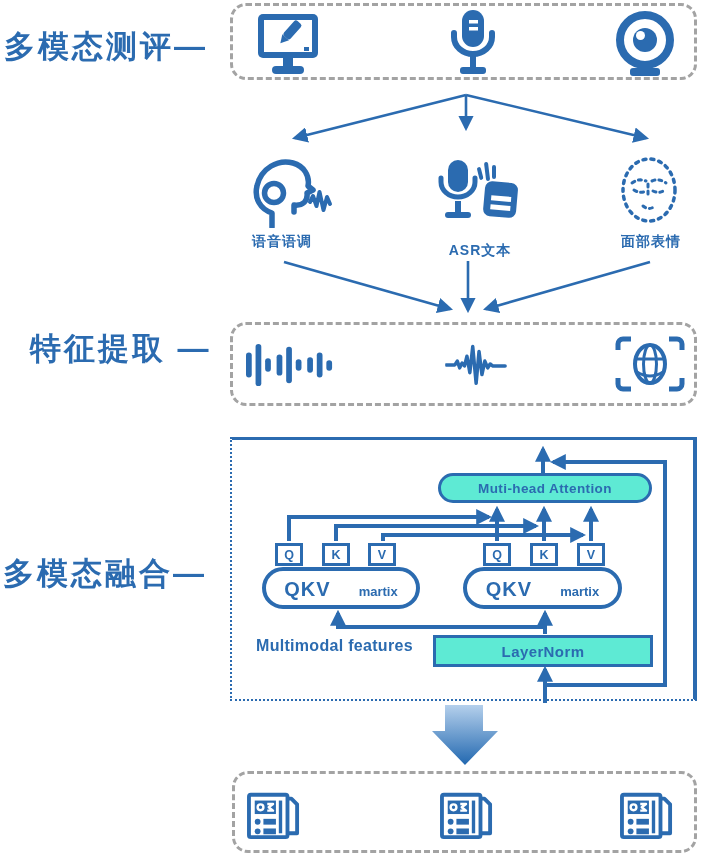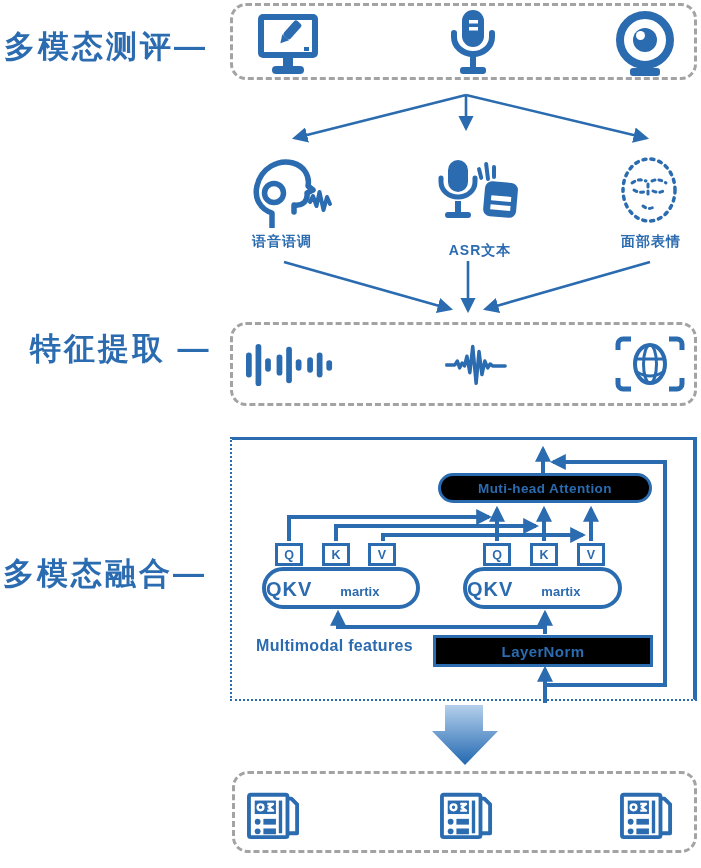--- a/index.html
+++ b/index.html
@@ -19,26 +19,26 @@
   .dbox{position:absolute;border:3px dashed var(--dash-gray);border-radius:16px;background:transparent;z-index:1;}
   .icn{position:absolute;color:var(--primary);z-index:2;}
   .icn svg{display:block;width:100%;height:100%;}
 
   #connectors{position:absolute;left:0;top:0;z-index:5;pointer-events:none;}
 
   .fusion-box{position:absolute;left:230px;top:437px;width:467px;height:264px;
     border-top:3px solid var(--primary);border-right:4px solid var(--primary);
     border-left:2px dotted var(--primary);border-bottom:2px dotted var(--primary);z-index:1;}
 
-  .pill{position:absolute;background:#000000;border:3px solid var(--primary);border-radius:16px;
+  .pill{position:absolute;background:#5eead4;border:3px solid var(--primary);border-radius:16px;
     display:flex;align-items:center;justify-content:center;color:var(--primary);
     font-weight:700;z-index:10;}
   #attn-pill{left:438px;top:473px;width:214px;height:30px;font-size:13.5px;letter-spacing:.4px;}
   .qkv{position:absolute;top:567px;height:42px;background:#fff;border:4px solid var(--primary);
-    border-radius:21px;display:flex;align-items:baseline;gap:28px;
+    border-radius:21px;display:flex;align-items:baseline;justify-content:center;gap:28px;
     color:var(--primary);z-index:10;padding-top:7px;}
   #qkv-left{left:262px;width:158px;}
   #qkv-right{left:463px;width:159px;}
   .qkv .t{font-size:20px;font-weight:700;letter-spacing:1px;}
   .qkv .s{font-size:13px;font-weight:700;}
   .slot{position:absolute;top:543px;width:28px;height:23px;background:#fff;
     border:3px solid var(--primary);display:flex;align-items:center;justify-content:center;
     color:var(--primary);font-size:12.5px;font-weight:700;z-index:10;}
   #ln-pill{left:433px;top:635px;width:220px;height:32px;border-radius:0;font-size:15px;letter-spacing:.4px;}
   #mmf{position:absolute;left:256px;top:637px;color:var(--primary);font-weight:700;

